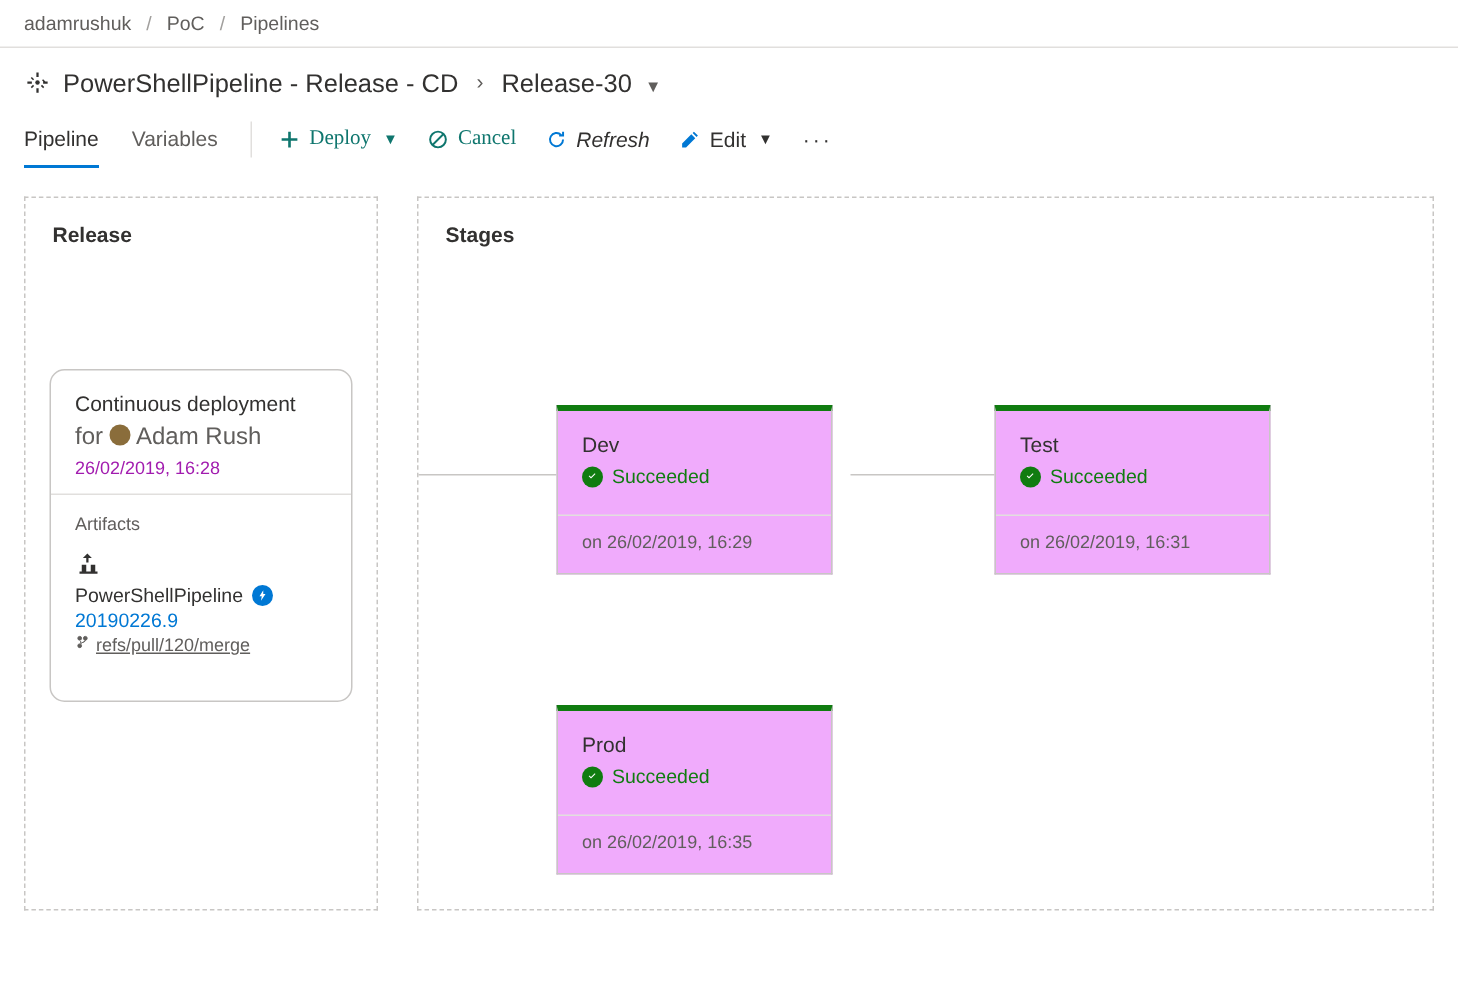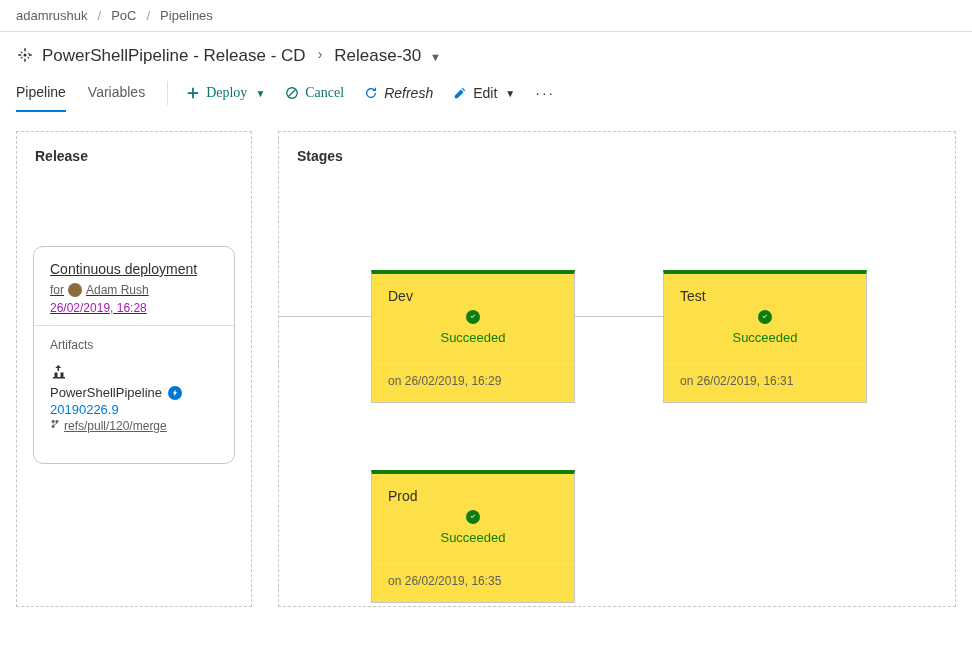--- a/index.html
+++ b/index.html
@@ -83,49 +83,49 @@
     padding: 16px 18px 12px 18px;
   }
   .release-panel { width: 236px; }
   .stages-panel { flex: 1; position: relative; min-height: 470px; }
   .release-card {
     margin: 70px 16px 20px 16px;
     border: 1px solid #c8c6c4;
     border-radius: 10px;
     background: #fff;
   }
-  .release-card-top { padding: 14px 16px 10px 16px; text-decoration: underline; }
+  .release-card-top { padding: 14px 16px 10px 16px; }
   .rc-title { font-size: 14px; color: #323130; margin-bottom: 6px; }
-  .rc-sub { font-size: 12px; color: #605e5c; display:flex; align-items:flex-end; gap:4px; }
+  .rc-sub { font-size: 16px; color: #605e5c; display:flex; align-items:flex-start; gap:4px; }
   .rc-date { font-size: 12px; color: #a21caf; margin-top: 4px; }
   .avatar { width:14px; height:14px; border-radius:50%; background:#8a6d3b; display:inline-block; }
   .release-card-hr { border-top:1px solid #e1dfdd; }
   .release-card-art { padding: 12px 16px 16px 16px; }
   .art-label { font-size: 12px; color: #605e5c; margin-bottom: 10px; }
   .art-item { margin-bottom: 14px; }
   .art-icon svg { width: 18px; height: 18px; }
   .art-name { font-size: 13px; color:#323130; margin-top:2px; display:flex; align-items:center; gap:6px;}
   .art-link { font-size: 13px; color:#0078d4; margin-top:2px; }
   .art-branch { font-size: 12px; color:#605e5c; margin-top:2px; display:flex; gap:4px;text-decoration:underline;}
   .badge-lightning {
     width:14px; height:14px; border-radius:50%; background:#0078d4; display:inline-flex;
     align-items:center; justify-content:center;
   }
   .badge-lightning svg { width:8px; height:8px; }
   .stages-area { position: relative; height: 430px; }
   .stage-card {
     position: absolute;
-    width: 204px;
+    width: 184px;
     border: 1px solid #c8c6c4;
     border-top: 4px solid #107c10;
-    background: #fde047;
+    background: #f0abfc;
   }
   .stage-body { padding: 14px 16px 8px 16px; }
   .stage-name { font-size: 14px; color:#323130; margin-bottom: 6px; }
-  .stage-status { display:flex; align-items:center; gap:6px; font-size:13px; color:#107c10;flex-direction:column; }
+  .stage-status { display:flex; align-items:center; gap:6px; font-size:13px; color:#107c10; }
   .stage-divider { border-top: 1px solid #e1dfdd; margin-top: 10px; }
   .stage-date { padding: 10px 16px 14px 16px; font-size: 12px; color:#605e5c; }
   .check-circle {
     width:14px; height:14px; border-radius:50%; background:#107c10; display:inline-flex;
     align-items:center; justify-content:center;
   }
   .check-circle svg { width:8px; height:8px; }
   .connector {
     position:absolute; height:1px; background:#c8c6c4;
   }

